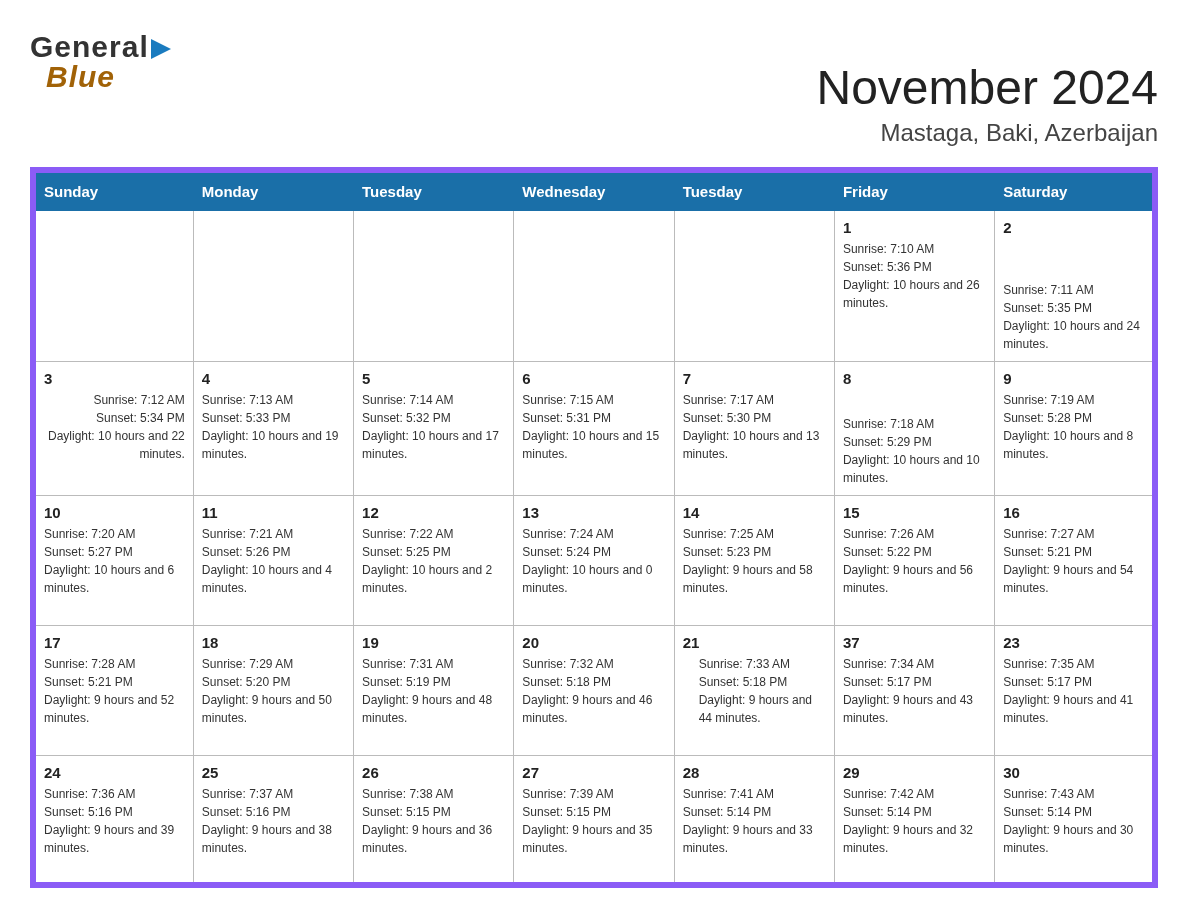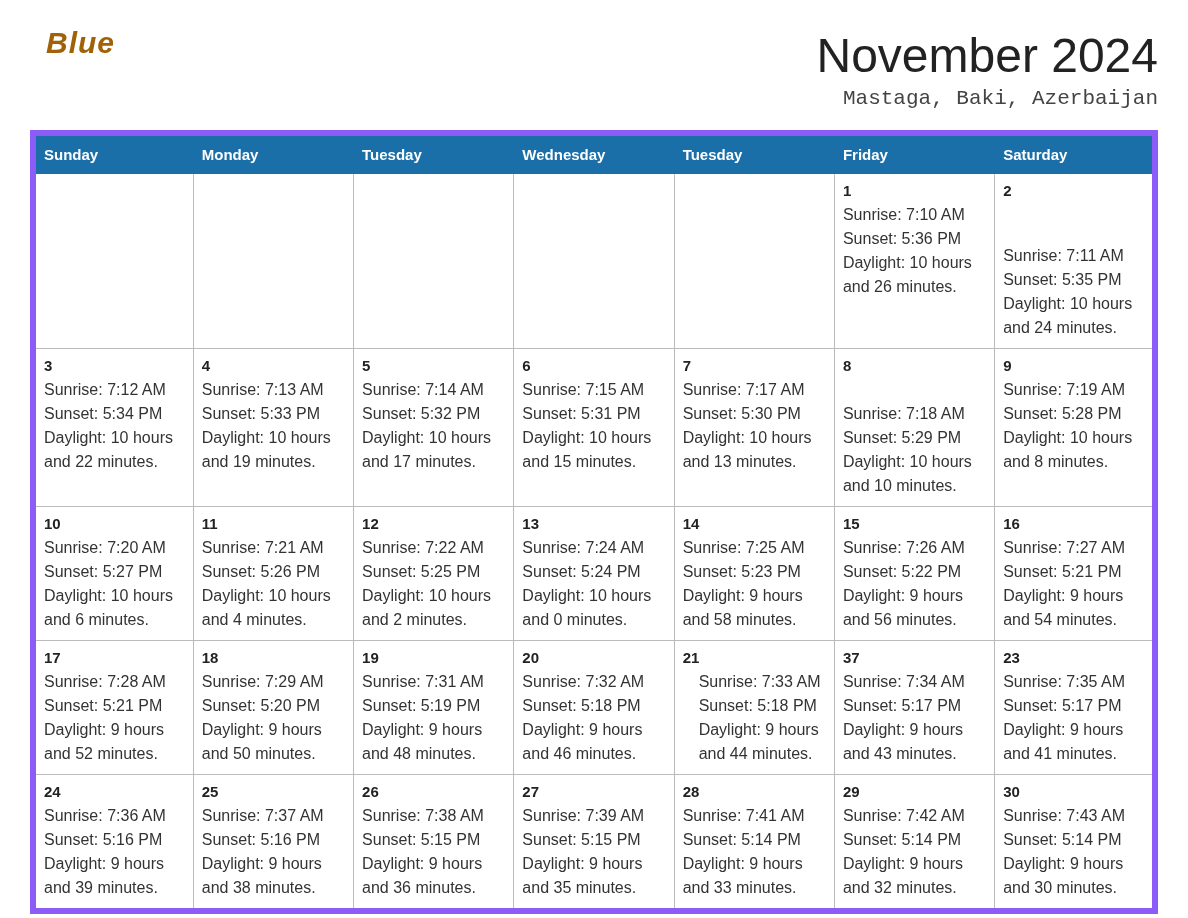--- a/index.html
+++ b/index.html
@@ -22,26 +22,26 @@
       align-items: flex-start;
     }
     .title-section {
       text-align: right;
     }
     .month-title {
       font-size: 48px;
       font-weight: normal;
       color: #222;
       line-height: 1.1;
+      margin-top: 32px;
     }
     .location {
-      font-size: 21px;
+      font-size: 24px;
       color: #444;
       margin-top: 4px;
-      font-family: Liberation Mono, monospace;
     }
     .calendar {
       width: 100%;
       border-collapse: collapse;
       border: 6px solid #8b5cf6;
     }
     .calendar th {
       background-color: #1a6fa8;
       color: #fff;
       font-size: 15px;
@@ -61,33 +61,40 @@
       height: 130px;
     }
     .day-number {
       font-size: 15px;
       font-weight: bold;
       color: #222;
       display: block;
       margin-bottom: 4px;
     }
     .day-info {
-      font-size: 16px;
+      font-size: 12px;
       color: #333;
       line-height: 1.5;
     }
     .empty-cell {
       background: #fff;
     }
   </style>
 </head>
 <body>
 
 <div class="header">
   <div class="logo">
+    <div style="display:flex; align-items:center;">
+      <span style="font-size:30px;font-weight:bold;color:#333;font-family:Arial,sans-serif;letter-spacing:1px;">General</span>
+
+      <svg width="20" height="20" viewBox="0 0 20 20" style="margin-left:2px;margin-bottom:-4px;">
+        <polygon points="0,0 20,10 0,20" fill="#1a7bbf"></polygon>
+      </svg>
+    </div>
     <span style="font-size:30px;font-weight:bold;color:#a16207;font-family:Arial,sans-serif;letter-spacing:1px;margin-top:-4px;margin-left:16px;font-style:italic;">Blue</span>
   </div>
   <div class="title-section">
     <div class="month-title">November 2024</div>
     <div class="location">Mastaga, Baki, Azerbaijan</div>
   </div>
 </div>
 
 <table class="calendar">
   <thead>
@@ -117,21 +124,21 @@
         <td>
           <span class="day-number">2</span>
           <div class="day-info" style="white-space: pre-line; margin-top: 45px;">Sunrise: 7:11 AM
 Sunset: 5:35 PM
 Daylight: 10 hours and 24 minutes.</div>
         </td>
       </tr>
       <tr class="week-row">
         <td>
           <span class="day-number">3</span>
-          <div class="day-info" style="white-space: pre-line;">Sunrise: 7:12 AM
+          <div class="day-info" style="white-space: pre-line; text-align: right;">Sunrise: 7:12 AM
 Sunset: 5:34 PM
 Daylight: 10 hours and 22 minutes.</div>
         </td>
         <td>
           <span class="day-number">4</span>
           <div class="day-info" style="white-space: pre-line;">Sunrise: 7:13 AM
 Sunset: 5:33 PM
 Daylight: 10 hours and 19 minutes.</div>
         </td>
         <td>

